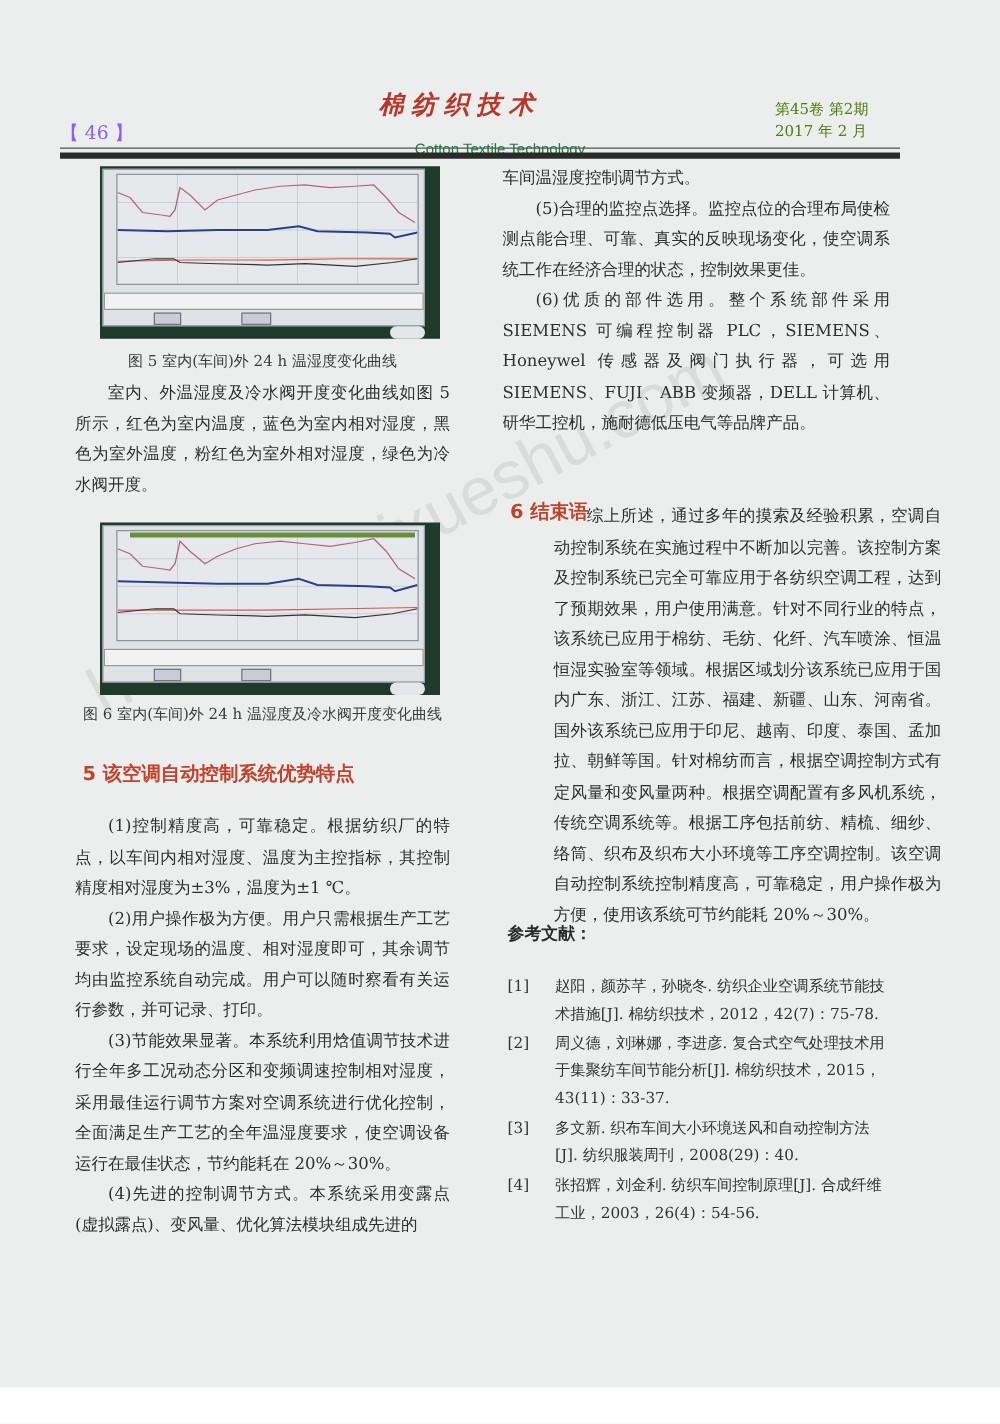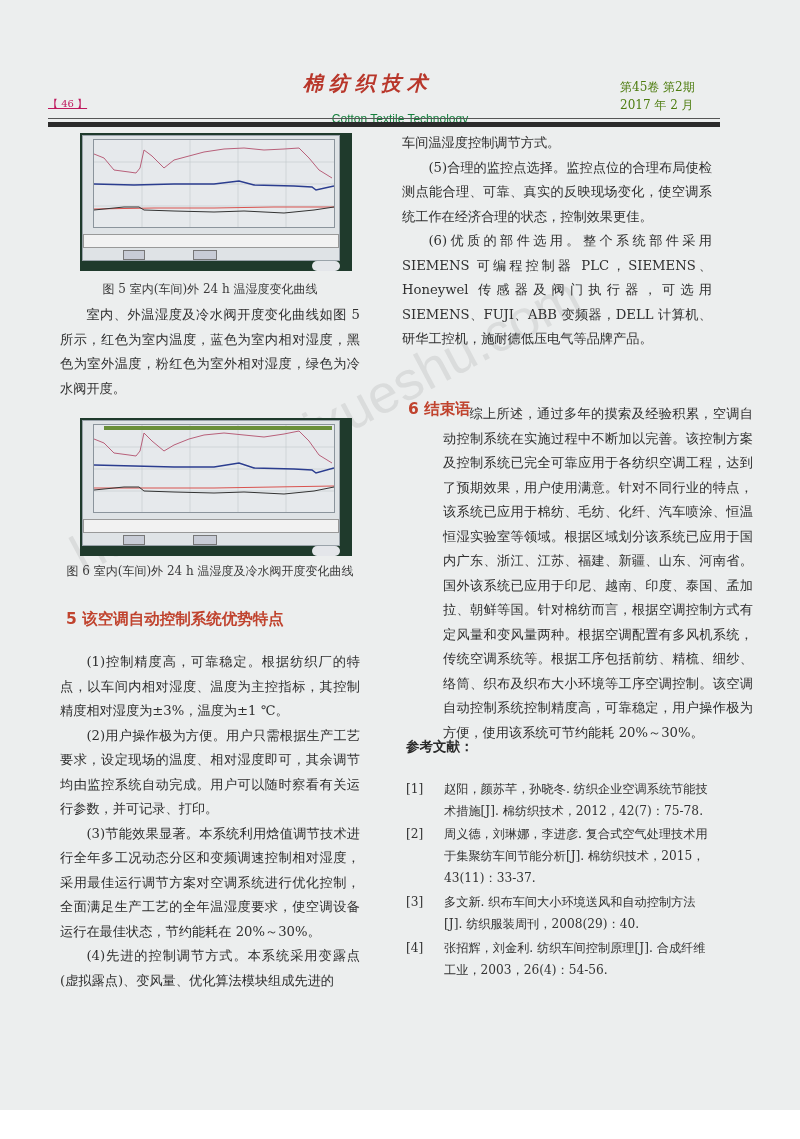--- a/index.html
+++ b/index.html
@@ -5,21 +5,21 @@
   html, body { margin:0; padding:0; }
   body {
     width:800px; height:1139px; background:#ffffff; position:relative; overflow:hidden;
     font-family: "DejaVu Serif", "Liberation Serif", serif; color:#2a2a2a;
   }
   .page {
     position:absolute; left:0; top:0; width:800px; height:1110px;
     background:#eceeee;
   }
   .header { position:absolute; left:0; top:0; width:800px; height:125px; }
-  .page-num { position:absolute; left:48px; top:97px; font-size:10px; color:#be185d;text-decoration:underline; }
+  .page-num { position:absolute; left:48px; top:97px; font-size:15px; color:#8b5cf6; }
   .journal-cn { position:absolute; left:0; width:736px; top:70px; text-align:center;
     font-size:20px; color:#b8362a; font-style:italic; font-weight:bold; letter-spacing:6px; }
   .journal-en { position:absolute; left:0; width:800px; top:112px; text-align:center;
     font-family:"Liberation Sans", sans-serif; font-size:12px; color:#15803d; }
   .issue { position:absolute; left:620px; top:78px; font-size:12px; color:#4d7c0f; line-height:18px; width:100px; }
   .rule-thick { position:absolute; left:48px; top:122px; width:672px; height:5px; background:#2b2b2b; }
   .rule-thin { position:absolute; left:48px; top:118px; width:672px; height:1px; background:#555; }
 
   .col { position:absolute; font-size:13.2px; line-height:24.5px; color:#2f2f2f; }
   .col-left { left:60px; width:300px; }

